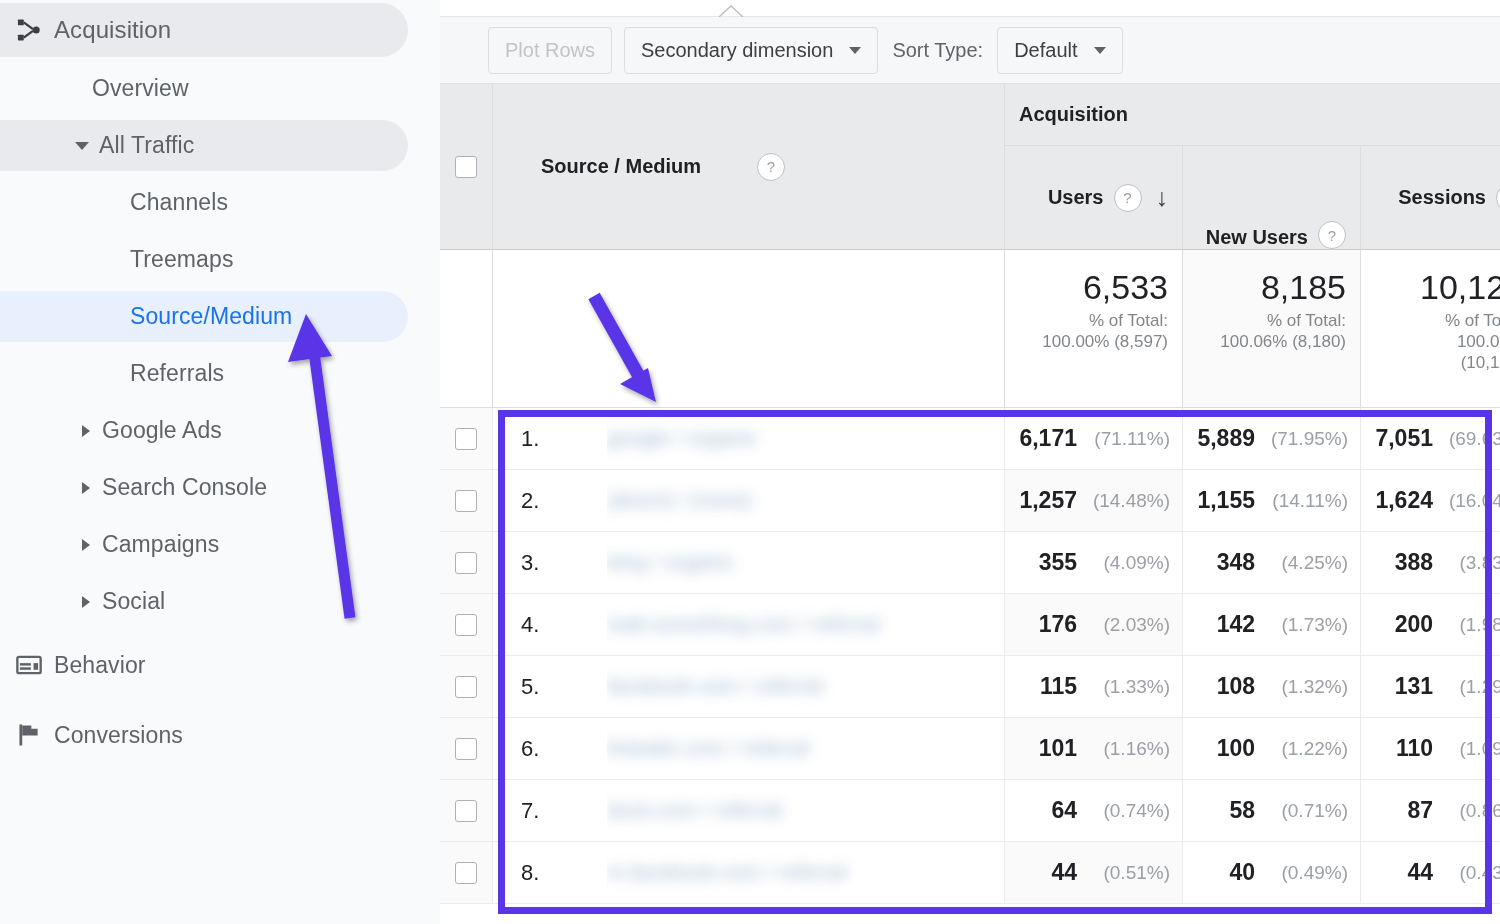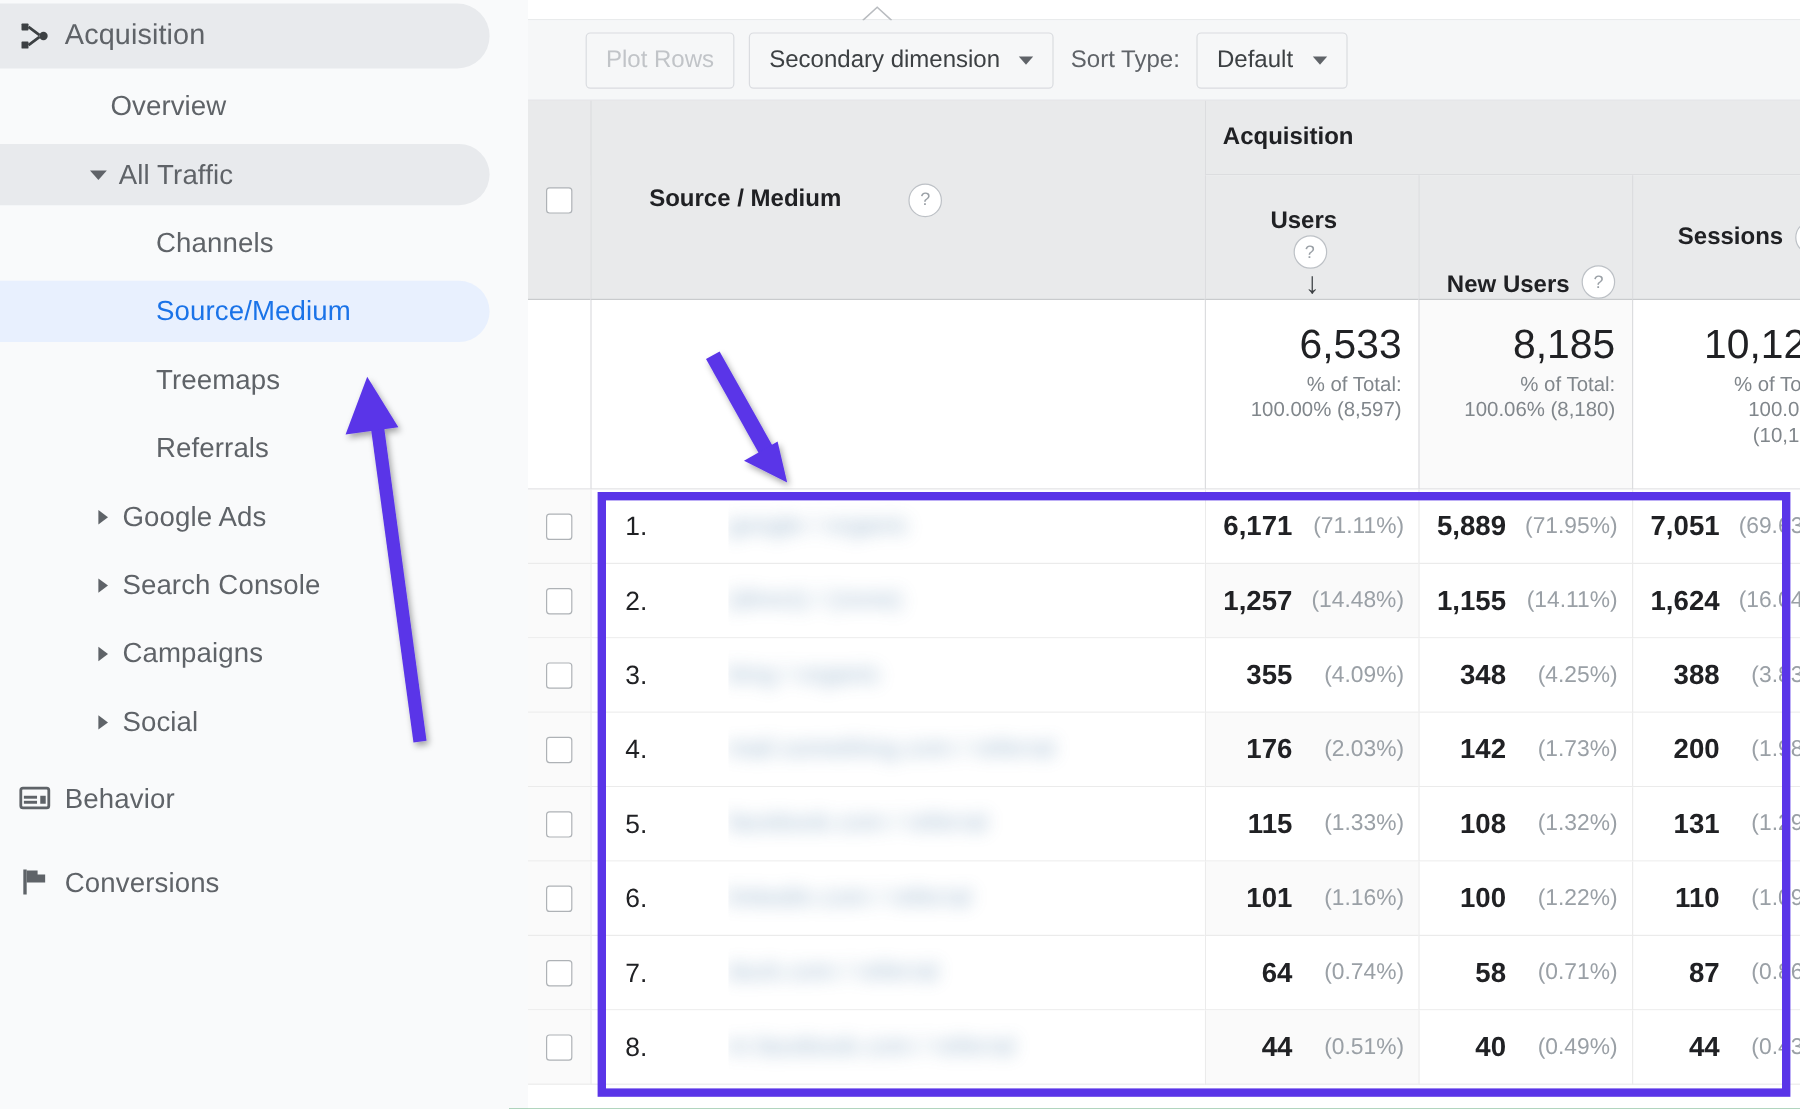--- a/index.html
+++ b/index.html
@@ -409,29 +409,29 @@
       </div>
     </div>
 
     <div class="nav-row">
       <div class="nav-content" style="padding-left:130px;">
         <span class="nav-label">Channels</span>
       </div>
     </div>
 
     <div class="nav-row">
+      <div class="nav-content" style="padding-left:130px;">
+        <span class="nav-label">Treemaps</span>
+      </div>
+    </div>
+
+    <div class="nav-row">
       <div class="nav-pill blue"></div>
       <div class="nav-content" style="padding-left:130px;">
         <span class="nav-label active">Source/Medium</span>
-      </div>
-    </div>
-
-    <div class="nav-row">
-      <div class="nav-content" style="padding-left:130px;">
-        <span class="nav-label">Treemaps</span>
       </div>
     </div>
 
     <div class="nav-row">
       <div class="nav-content" style="padding-left:130px;">
         <span class="nav-label">Referrals</span>
       </div>
     </div>
 
     <div class="nav-row">
@@ -523,21 +523,21 @@
       </div>
 
       <div class="t-row" style="margin-top:-62px;">
         <div class="c-check hdr-checkcol">
           <span class="chk"></span>
         </div>
         <div class="c-dim hdr-dim">
           <span>Source / Medium</span>
           <span class="qmark">?</span>
         </div>
-        <div class="c-m1 hdr-cell" style="margin-top:62px;height:104px;flex-direction:column;">
+        <div class="c-m1 hdr-cell" style="margin-top:62px;height:104px;">
           <span>Users</span>
           <span class="qmark">?</span>
           <span class="sort-arrow">↓</span>
         </div>
         <div class="c-m2 hdr-cell" style="margin-top:62px;height:104px;align-items:flex-end;">
           <span>New Users</span>
           <span class="qmark">?</span>
         </div>
         <div class="c-m3 hdr-cell" style="margin-top:62px;height:104px;">
           <span>Sessions</span>

